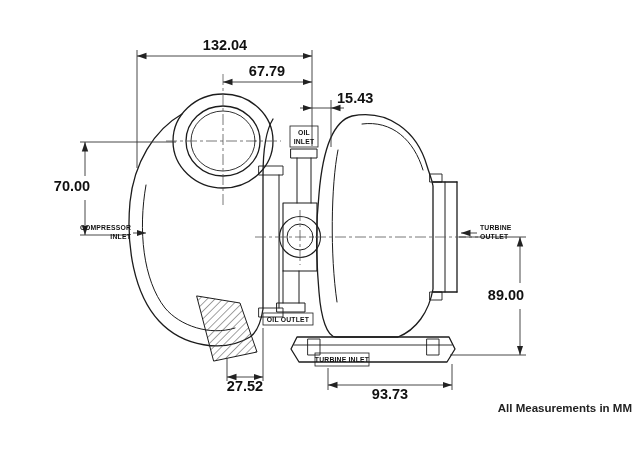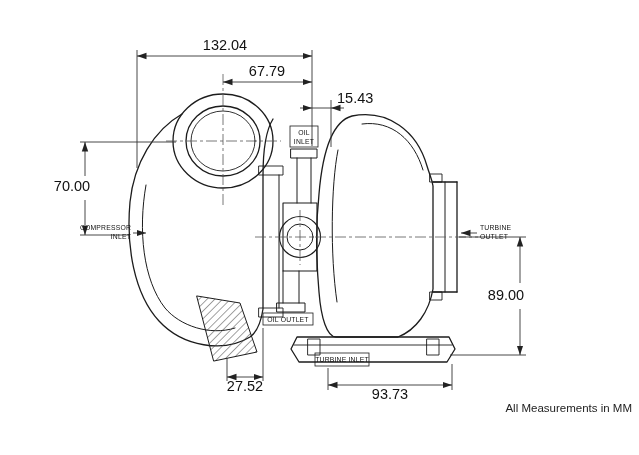--- a/index.html
+++ b/index.html
@@ -1,17 +1,17 @@
 <!DOCTYPE html>
 <html><head>
 <meta charset="utf-8">
 <style>
   html,body{margin:0;padding:0;background:#ffffff;}
   .canvas{width:639px;height:455px;position:relative;background:#fff;overflow:hidden;
-          font-family:"Liberation Sans",sans-serif;}
+          font-family:"Liberation Sans",sans-serif;font-weight:bold;}
   svg{display:block;}
   .dim-text{font-family:"Liberation Sans",sans-serif;font-size:14.5px;fill:#111;}
   .tiny{font-family:"Liberation Sans",sans-serif;font-size:6.8px;fill:#111;letter-spacing:.2px;}
   .note{font-family:"Liberation Sans",sans-serif;font-size:11.5px;fill:#222;}
 </style>
 </head>
 <body>
 
 <div class="canvas">
 <svg width="639" height="455" viewBox="0 0 639 455" xmlns="http://www.w3.org/2000/svg">

